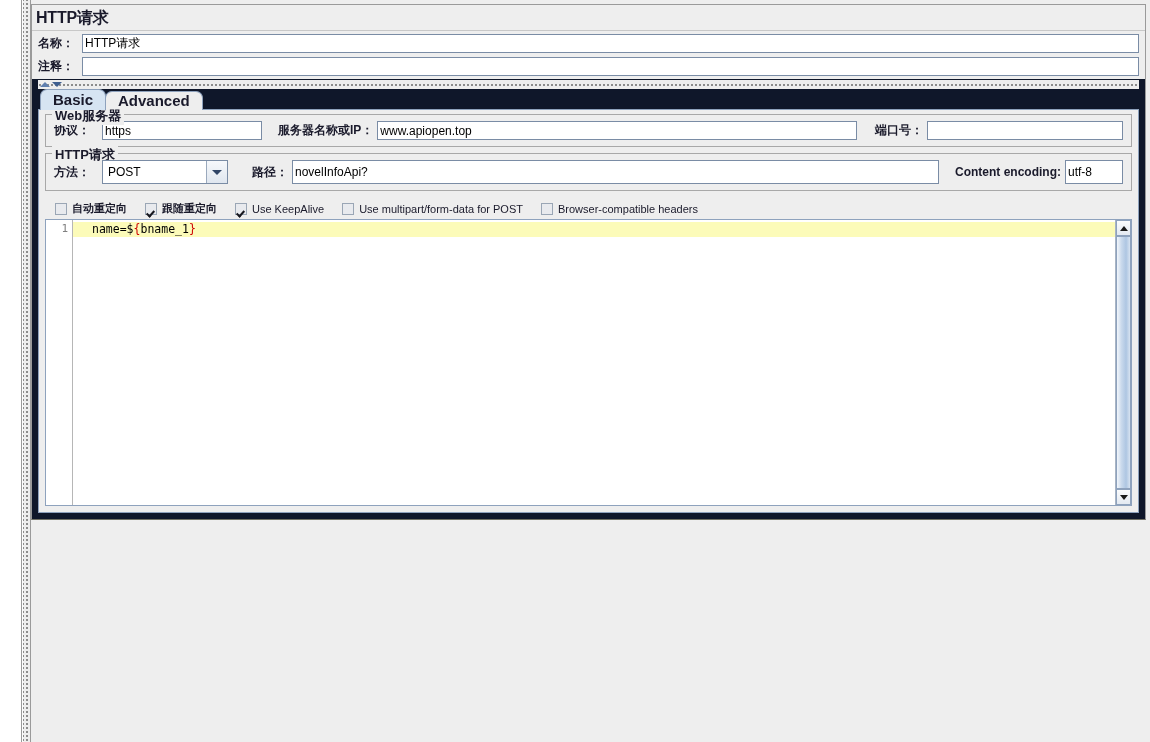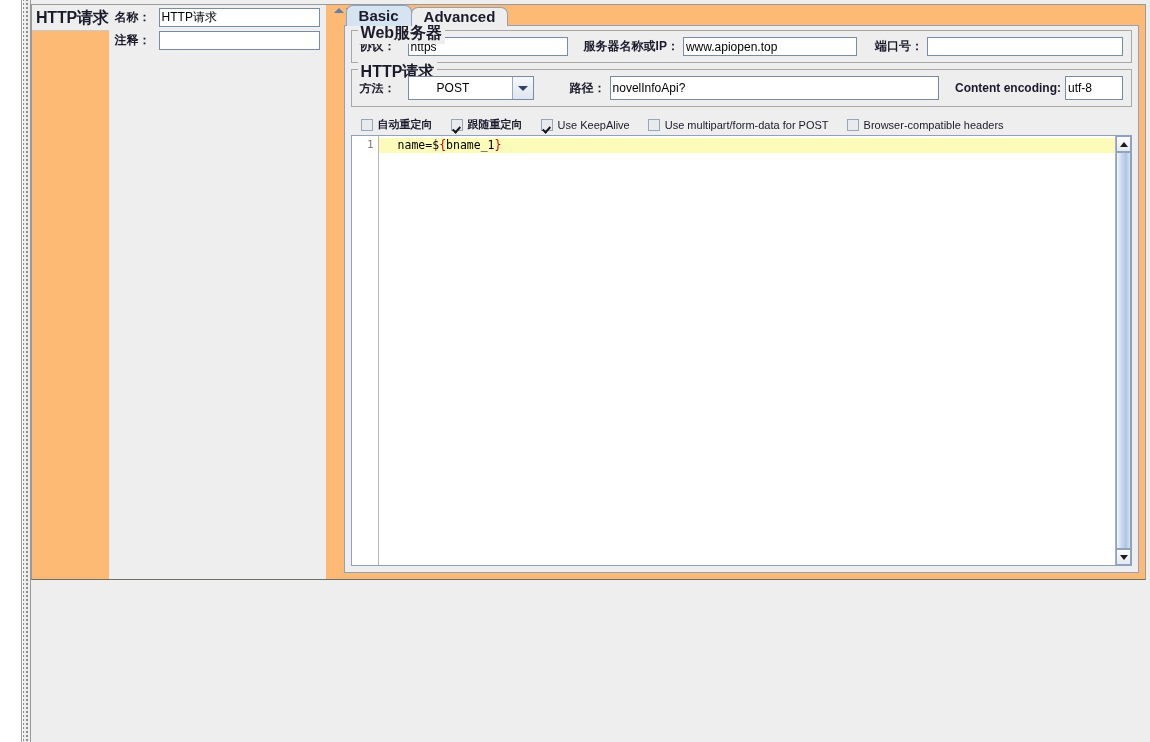--- a/index.html
+++ b/index.html
@@ -46,27 +46,27 @@
     left: 31px; right: 0; top: 0; bottom: 0;
     background: #eeeeee;
     padding: 2px 2px 4px 2px;
     box-sizing: border-box;
   }
 
   
   .main-panel {
     position: absolute;
     left: 31px; top: 4px;
-    width: 1115px; height: 576px;
+    width: 1115px; height: 516px;
     box-sizing: border-box;
     border: 1px solid #9a9a9a;
     border-bottom: 1px solid #6f6f63;
-    background: #fdba74;
-    display: flex;
-    flex-direction: row;
+    background: #0f172a;
+    display: flex;
+    flex-direction: column;
   }
 
   
   .panel-title {
     height: 26px;
     line-height: 26px;
     padding-left: 4px;
     font-size: 16px;
     font-weight: bold;
     color: #1a1a2b;
@@ -189,38 +189,38 @@
     padding: 6px 8px 6px 8px;
     position: relative;
     background: #eeeeee;
   }
   .group > .group-title {
     position: absolute;
     top: -8px;
     left: 6px;
     background: #eeeeee;
     padding: 0 3px;
-    font-size: 16px;
+    font-size: 13px;
     font-weight: bold;
     color: #1a1a2b;
   }
   .group-row {
     display: flex;
     align-items: center;
     gap: 4px;
   }
 
   .lbl-proto   { width: 44px; }
   .lbl-method  { width: 44px; }
   .in-proto    { width: 160px; flex: none; }
   .lbl-server  { margin-left: 12px; }
   .in-server   { flex: 1; }
   .lbl-port    { margin-left: 14px; }
   .in-port     { width: 196px; flex: none; }
-  .lbl-path    { margin-left: 32px; }
+  .lbl-path    { margin-left: 20px; }
   .in-path     { flex: 1; }
   .lbl-enc     { margin-left: 12px; }
   .in-enc      { width: 58px; flex: none; }
 
   
   .combo {
     position: relative;
     width: 126px;
     height: 24px;
     box-sizing: border-box;
@@ -229,21 +229,20 @@
     display: flex;
     align-items: center;
     flex: none;
   }
   .combo .combo-value {
     flex: 1;
     padding-left: 5px;
     font-size: 12px;
     color: #000;
     line-height: 22px;
-    margin-left: 23px;
   }
   .combo .combo-btn {
     width: 20px;
     height: 22px;
     border-left: 1px solid #9aa9bd;
     background: linear-gradient(#f6f8fb, #dfe6ef);
     display: flex;
     align-items: center;
     justify-content: center;
     flex: none;

